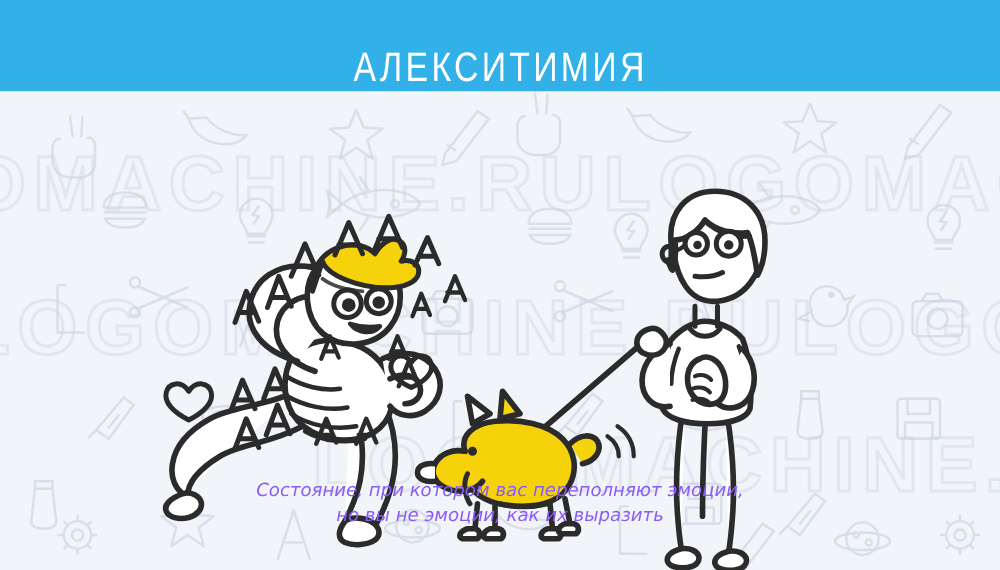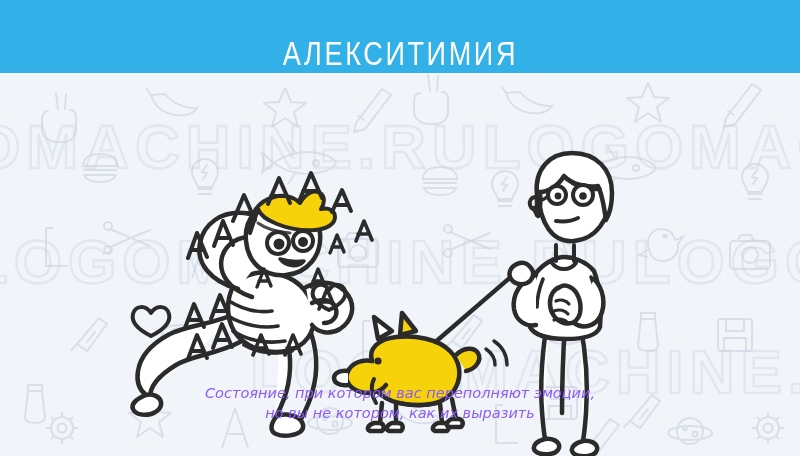--- a/index.html
+++ b/index.html
@@ -410,17 +410,17 @@
           <path d="M556,148 c8,1 16,0 22,-3" stroke-width="4" fill="none"></path>
 
           <path d="M536,124 c-5,0 -7,4 -6,8 c1,4 5,6 8,4" stroke-width="4" fill="none"></path>
         </g>
 
       </g>
     </svg>
 
     <div class="caption">
       <span>Состояние, при котором вас переполняют эмоции,</span>
-      <span>но вы не котором, как их выразить</span>
+      <span>но вы не эмоции, как их выразить</span>
     </div>
 
   </div>
 </div>
 
 </body></html>

